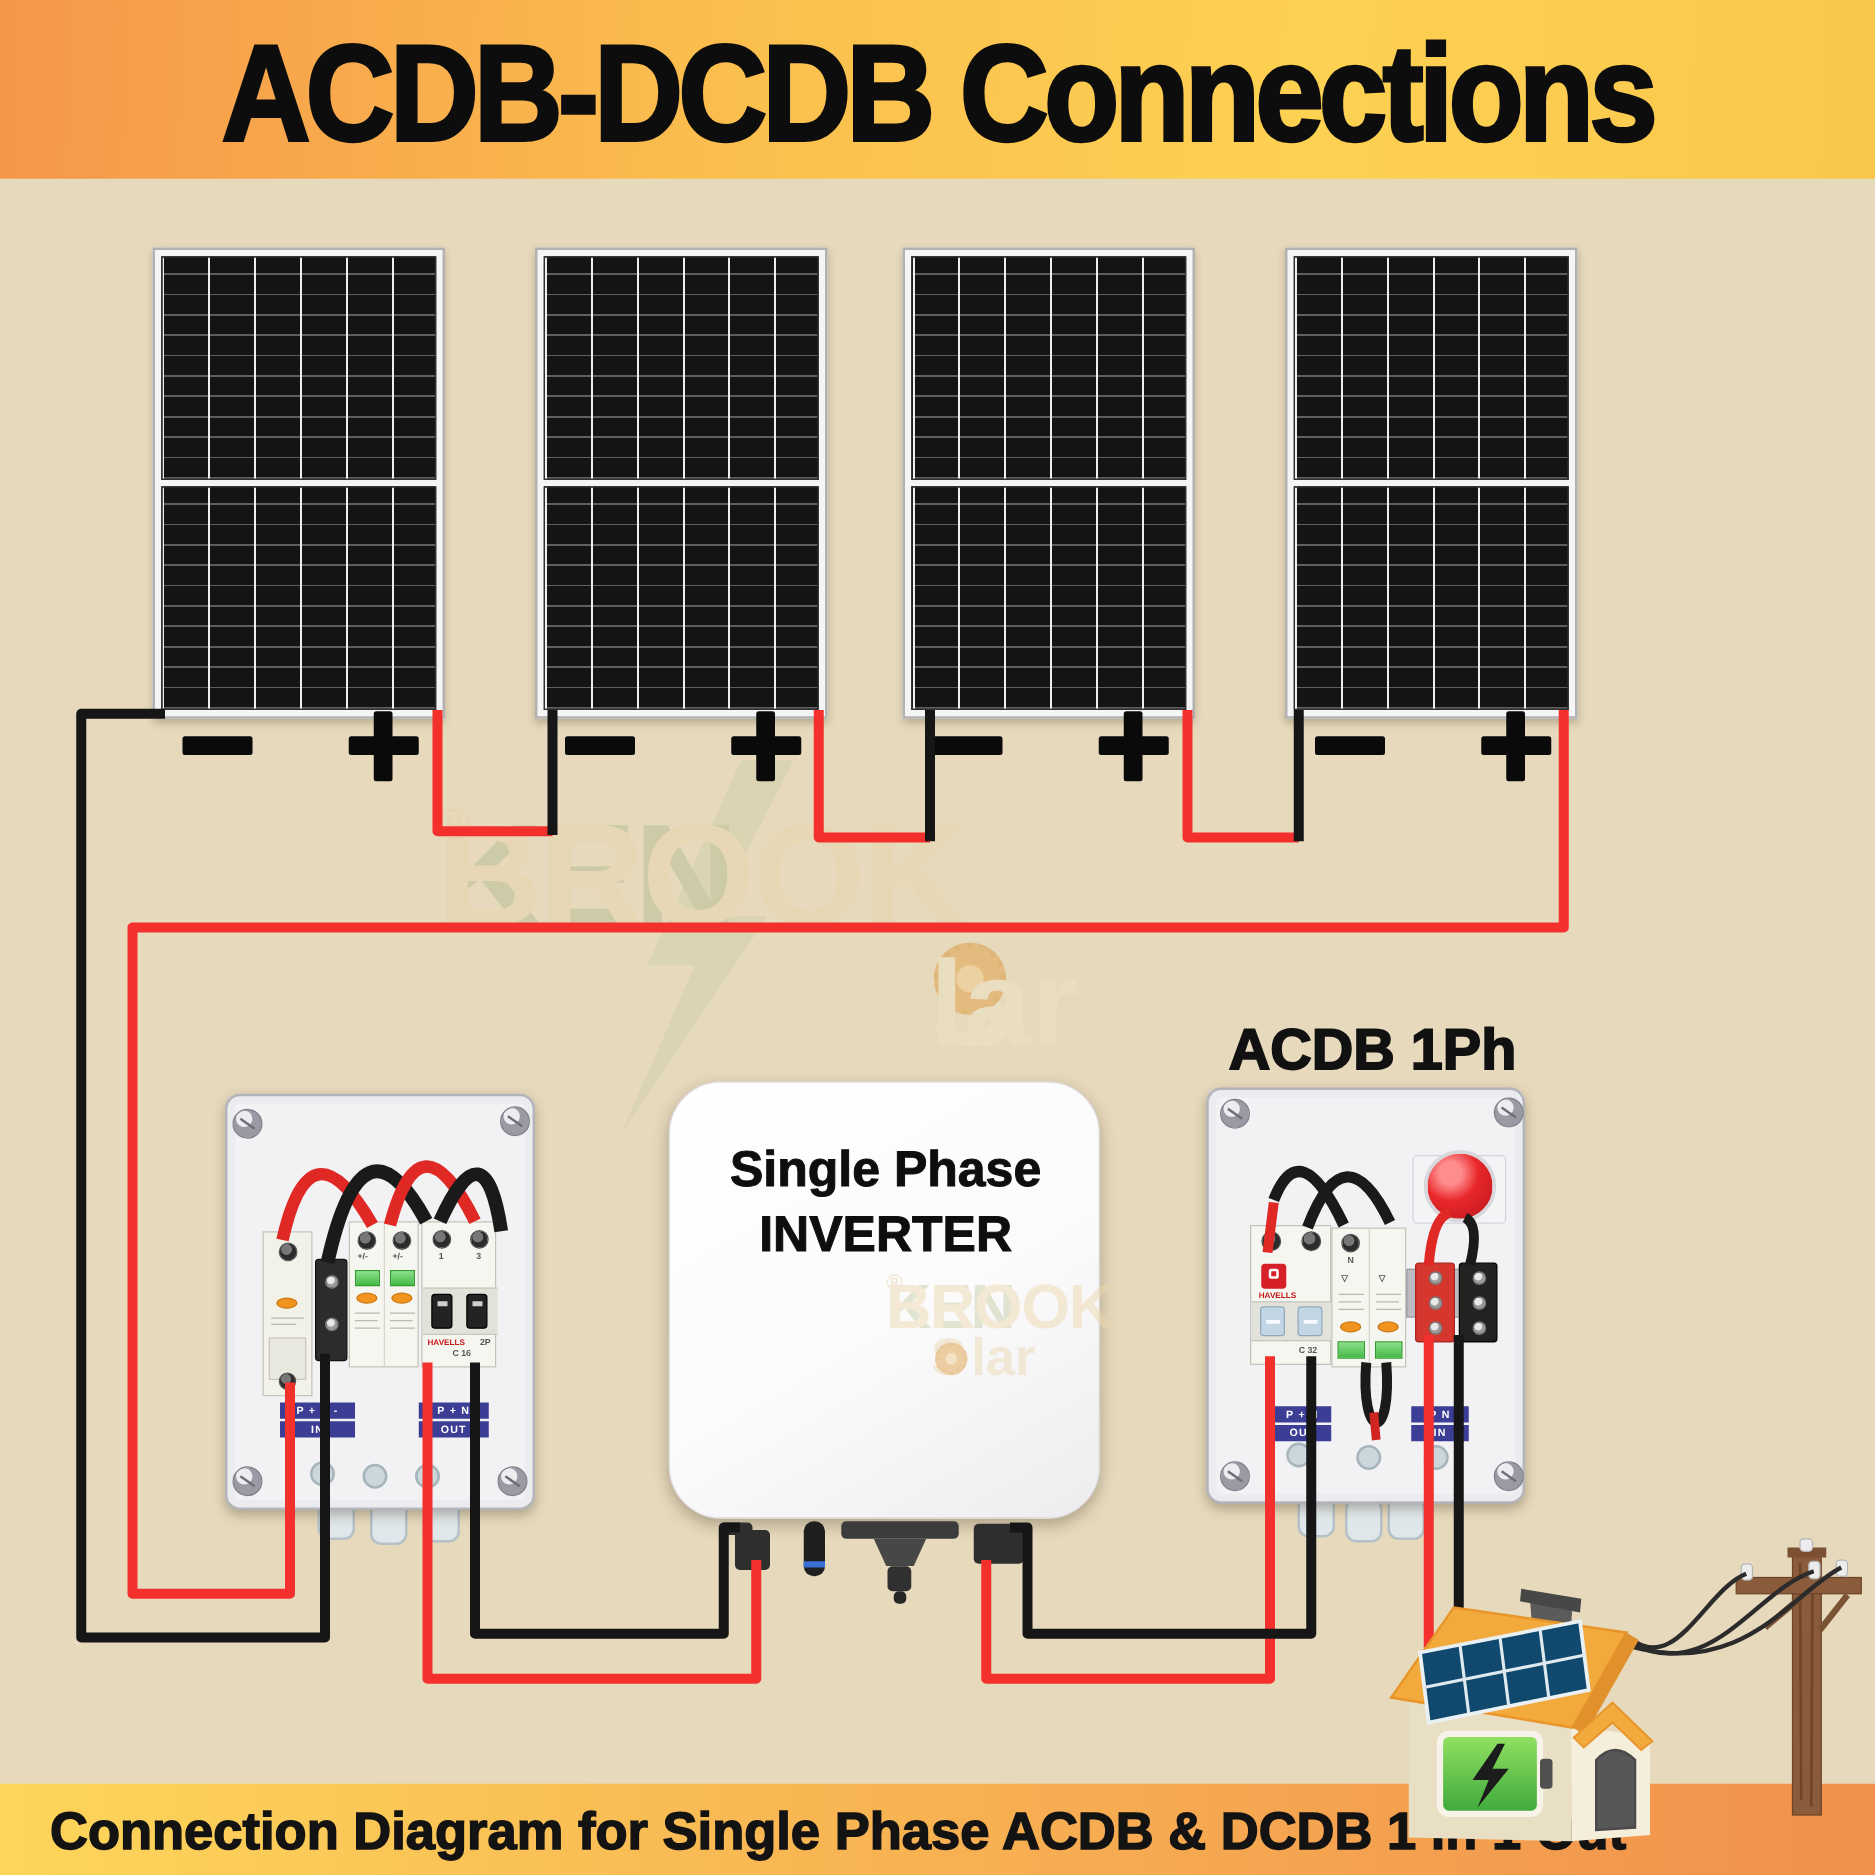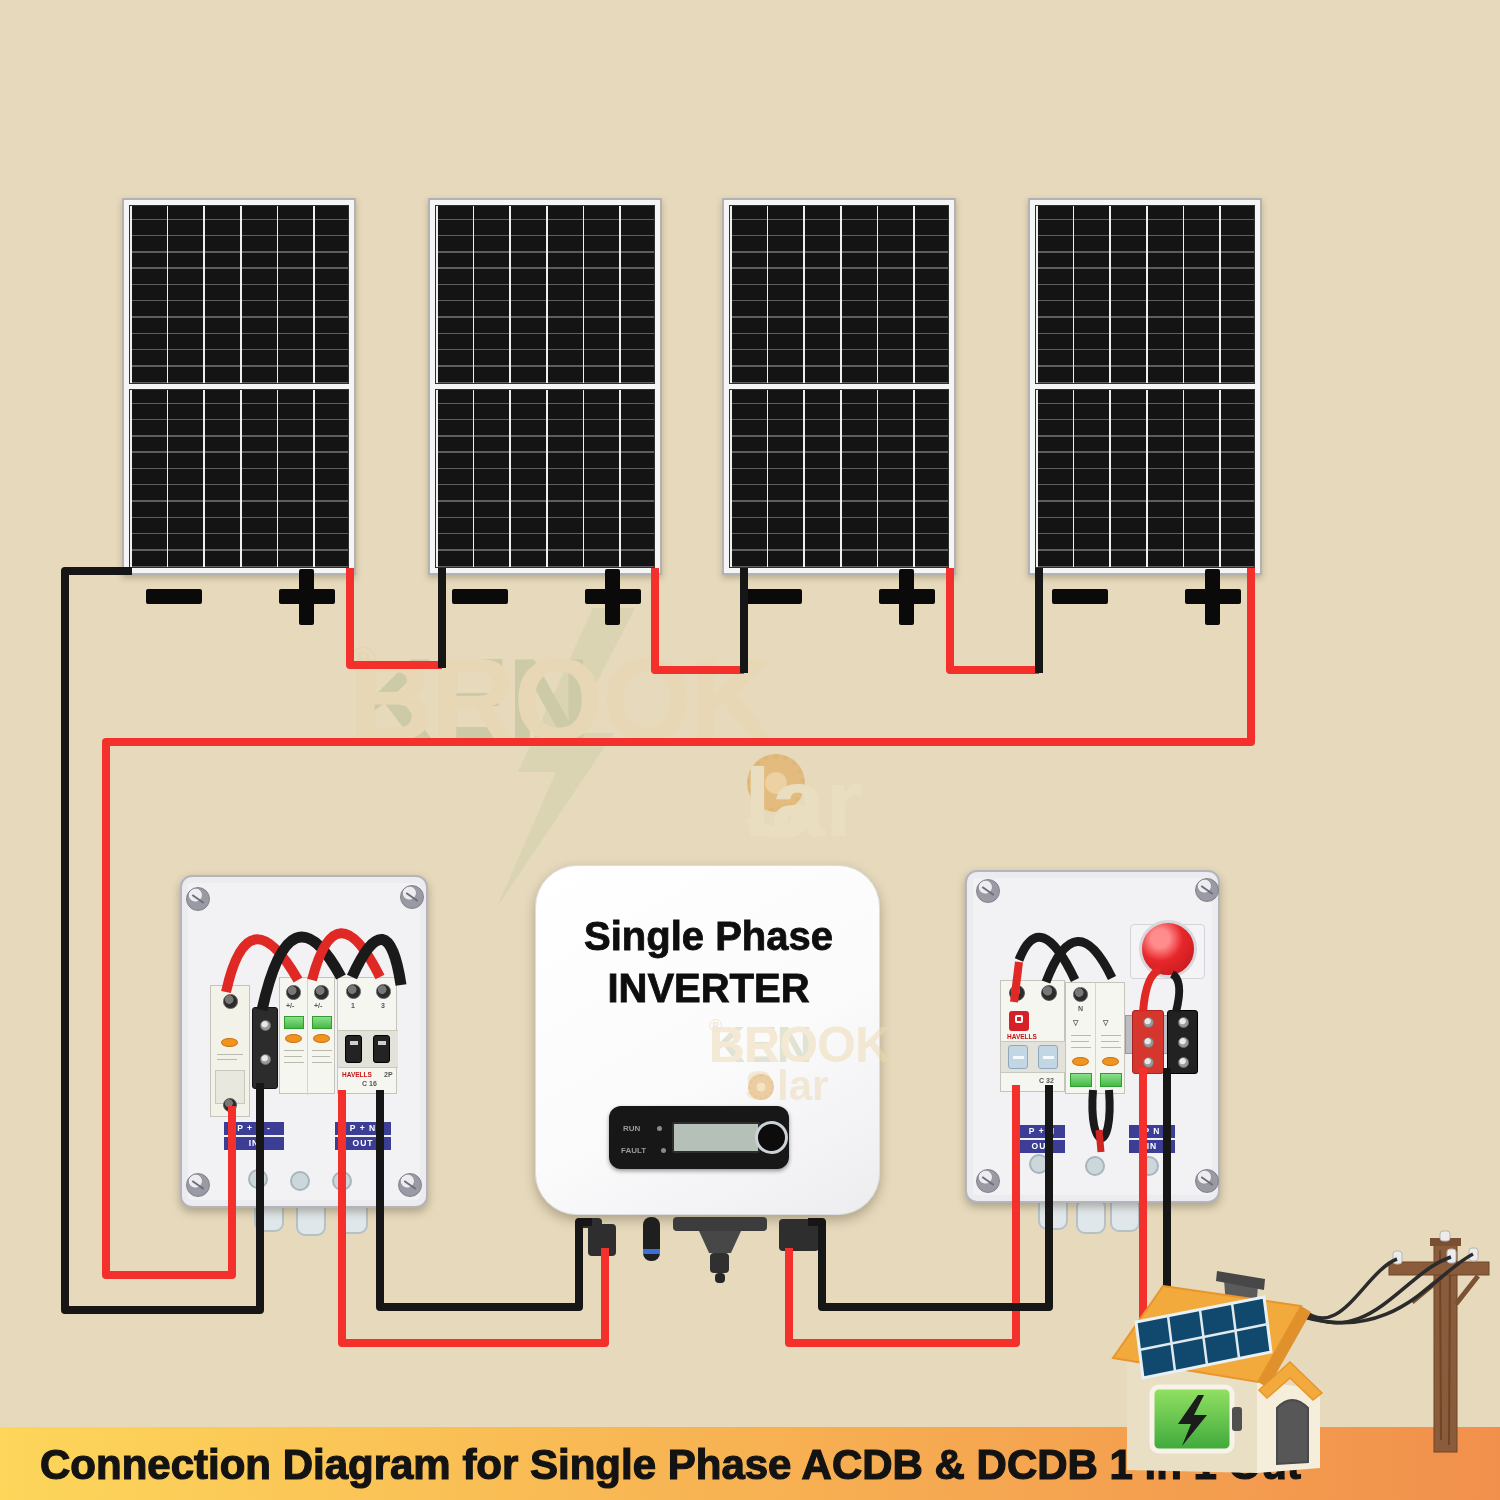--- a/index.html
+++ b/index.html
@@ -142,20 +142,21 @@
   <div class="term-plus" style="left:879px">
       <i class="ph"></i>
       <i class="pv"></i>
     </div>
   <div class="term-minus" style="left:1052px"></div>
   <div class="term-plus" style="left:1185px">
       <i class="ph"></i>
       <i class="pv"></i>
     </div>
 
+  <div class="eq-label" style="left:983px;top:812px;width:226px">ACDB 1Ph</div>
 
   <div class="gland" style="left:254px;top:1196px"></div>
   <div class="gland" style="left:296px;top:1200px"></div>
   <div class="gland" style="left:338px;top:1198px"></div>
   <div class="gland" style="left:1038px;top:1194px"></div>
   <div class="gland" style="left:1076px;top:1198px"></div>
   <div class="gland" style="left:1110px;top:1196px"></div>
 
   <div class="jbox" style="left:180px;top:875px;width:248px;height:333px">
     <div class="recess"></div>
@@ -222,28 +223,20 @@
   <div class="inverter">
     <div class="inv-title" style="top:100px">INVERTER</div>
     <div class="inv-title" style="top:48px">Single Phase</div>
     <div class="invwm" style="left:38px;top:150px;width:270px;text-align:center;font-size:50px;font-weight:900;letter-spacing:-1px">
         <span style="color:#c9cfa9">KEN</span>
         <span style="color:#eed9ae">BROOK</span>
         <span style="color:#e8d5ae;font-size:18px;vertical-align:26px">®</span>
       </div>
     <div class="invwm" style="left:160px;top:196px;width:130px;text-align:center;font-size:42px;font-weight:900;color:#ecd9b2"><span>S</span><span class="wm-sun" style="position:relative;width:26px;height:26px;border-width:3px;vertical-align:0"></span><span>lar</span></div>
 
-    <div class="display">
-      <div class="ledlbl" style="left:14px;top:18px">RUN</div>
-      <div class="leddot" style="left:48px;top:20px"></div>
-      <div class="ledlbl" style="left:12px;top:40px">FAULT</div>
-      <div class="leddot" style="left:52px;top:42px"></div>
-      <div class="lcd"></div>
-      <div class="invbtn"></div>
-    </div>
 
     <div class="conn" style="left:40px;top:352px;width:26px;height:10px"></div>
     <div class="conn" style="left:52px;top:358px;width:28px;height:32px"></div>
     <div class="conn" style="left:107px;top:351px;width:17px;height:44px;border-radius:8px;background:#1f1f1f">
         <div style="left:0;top:32px;width:17px;height:5px;background:#3a6fd8"></div>
       </div>
     <div class="conn" style="left:137px;top:351px;width:94px;height:14px;background:#3c3c3c"></div>
     <div style="left:163px;top:365px;width:42px;height:22px;background:#474747;clip-path:polygon(0 0,100% 0,76% 100%,24% 100%)"></div>
     <div class="conn" style="left:174px;top:387px;width:19px;height:20px;background:#303030"></div>
     <div class="conn" style="left:179px;top:407px;width:10px;height:10px;background:#262626"></div>
@@ -398,14 +391,17 @@
       <polygon points="1259,1390 1290,1362 1322,1393 1313,1400 1290,1378 1267,1398" fill="#f3aa3d" stroke="#e8952b" stroke-width="1.5"></polygon>
       <path d="M1277,1464 L1277,1408 Q1292,1392 1308,1408 L1308,1462 Z" fill="#575757" stroke="#4a4a4a" stroke-width="2"></path>
       <g>
         <rect x="1152" y="1387" width="80" height="64" rx="7" fill="url(#batt)" stroke="#f7f3e8" stroke-width="5"></rect>
         <rect x="1232" y="1407" width="10" height="24" rx="3" fill="#50504e"></rect>
         <polygon points="1198,1395 1178,1424 1191,1424 1182,1446 1207,1415 1194,1415 1204,1395" fill="#1c1c1c"></polygon>
       </g>
     </g>
   </svg>
 
+  <div class="banner-top">
+    <h1>ACDB-DCDB Connections</h1>
+  </div>
 
 </div>
 
 </body></html>

